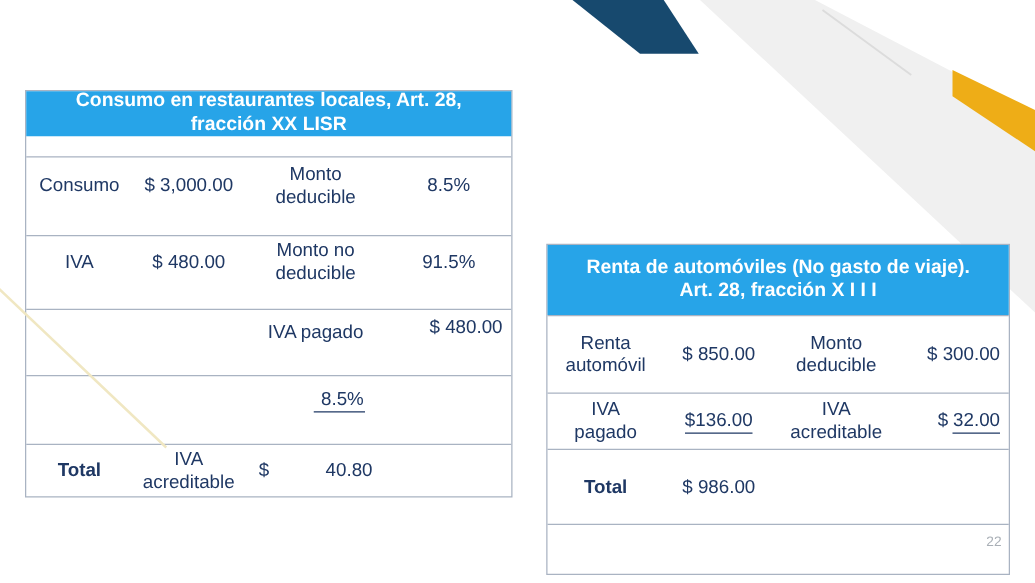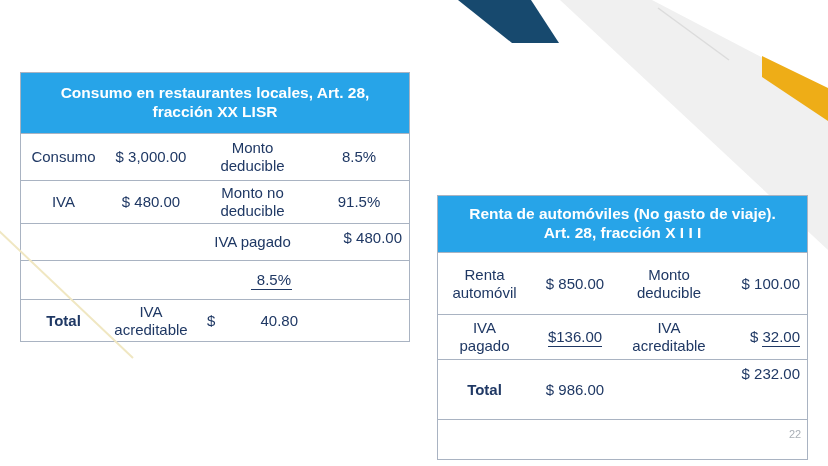--- a/index.html
+++ b/index.html
@@ -16,24 +16,24 @@
     letter-spacing:.3px;color:#1F3864;z-index:1;
   }
   
   .table{position:absolute;background:#fff;border:1px solid #A9B3C2;z-index:2;box-sizing:border-box;}
   .left-table{left:20px;top:72px;width:390px;}
   .right-table{left:437px;top:195px;width:371px;}
   .thead{
     background:#27A4E8;color:#fff;font-weight:bold;font-size:15.5px;line-height:1.22;
     display:flex;align-items:center;justify-content:center;text-align:center;white-space:pre-line;
   }
-  .left-table .thead{height:60px;}
+  .left-table .thead{height:36px;}
   .right-table .thead{height:56px;}
   .row{display:grid;border-top:1px solid #A9B3C2;}
-  .left-table .row{grid-template-columns:85px 90px 113px 100px;}
+  .left-table .row{grid-template-columns:85px 90px 113px 100px;margin-top:16px;}
   .right-table .row{grid-template-columns:93px 88px 100px 88px;}
   .h47{height:46px}.h43{height:42px}.h37{height:36px}.h39{height:38px}.h42{height:41px}
   .h62{height:61px}.h45{height:44px}.h60{height:59px}.h40{height:39px}
   .cell{
     display:flex;align-items:center;justify-content:center;text-align:center;
     font-size:15px;line-height:1.2;white-space:pre-line;box-sizing:border-box;
   }
   .bold{font-weight:bold;}
   .alignr{justify-content:flex-end;padding-right:7px;}
   .alignr-more{justify-content:flex-end;padding-right:17px;}
@@ -108,42 +108,41 @@
   <div class="table right-table">
     <div class="thead">Renta de automóviles (No gasto de viaje).
 Art. 28, fracción X I I I</div>
 
     <div class="row h62">
       <div class="cell">Renta
 automóvil</div>
       <div class="cell">$ 850.00</div>
       <div class="cell">Monto
 deducible</div>
-      <div class="cell alignr">$ 100.00</div>
+      <div class="cell alignr">$ 300.00</div>
     </div>
 
     <div class="row h45">
       <div class="cell">IVA
 pagado</div>
       <div class="cell">
         <span class="u">$136.00</span>
       </div>
       <div class="cell">IVA
 acreditable</div>
       <div class="cell alignr">
         <span class="gap">$</span>
         <span class="u">32.00</span>
       </div>
     </div>
 
     <div class="row h60">
       <div class="cell bold">Total</div>
       <div class="cell">$ 986.00</div>
       <div class="cell"></div>
-      <div class="cell alignr aligntop">$ 232.00</div>
     </div>
 
     <div class="row h40">
       <div class="cell"></div>
       <div class="cell"></div>
       <div class="cell"></div>
       <div class="cell"></div>
     </div>
   </div>
 

